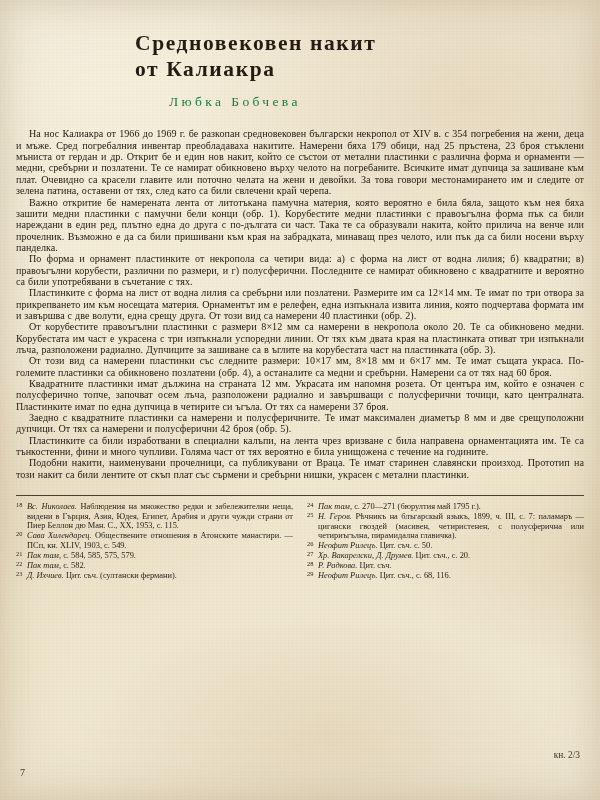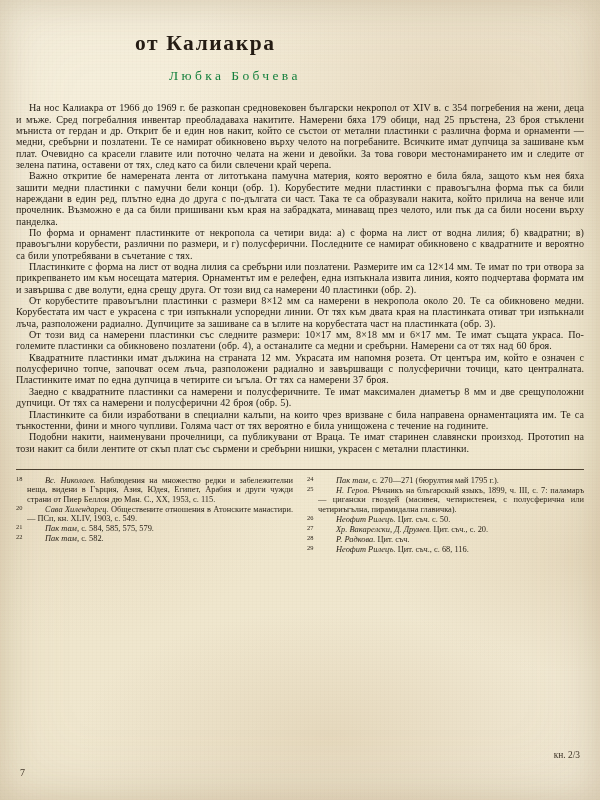--- a/index.html
+++ b/index.html
@@ -114,21 +114,21 @@
     position: relative;
   }
   .fn-num {
     position: absolute;
     left: 0;
     top: -2.1px;
     font-size: 6.4px;
     line-height: 9.5px;
     color: #241e16;
   }
-  .fn-item i { font-style: italic; margin-left: 18px; }
+  .fn-item i { font-style: italic; }
 
   
   .footer {
     position: absolute;
     left: 0;
     right: 0;
     bottom: 0;
     height: 58px;
   }
   .page-num {
@@ -150,46 +150,48 @@
 </head>
 <body>
 
 <div class="page"></div>
 <div class="grain"></div>
 
 <div class="content">
 
   <div class="title-block">
     <h1 class="doc-title">
+      <span>Средновековен накит</span>
       <span class="line2">от Калиакра</span>
     </h1>
     <div class="author">Любка Бобчева</div>
   </div>
 
   <div class="body-text">
       <p>На нос Калиакра от 1966 до 1969 г. бе разкопан средновековен български некропол от XIV в. с 354 погребения на жени, деца и мъже. Сред погребалния инвентар преобладаваха накитите. Намерени бяха 179 обици, над 25 пръстена, 23 броя стъклени мъниста от гердан и др. Открит бе и един нов накит, който се състои от метални пластинки с различна форма и орнаменти — медни, сребърни и позлатени. Те се намират обикновено върху челото на погребаните. Всичките имат дупчица за зашиване към плат. Очевидно са красели главите или поточно челата на жени и девойки. За това говори местонамирането им и следите от зелена патина, оставени от тях, след като са били свлечени край черепа.</p>
       <p>Важно откритие бе намерената лента от литотъкана памучна материя, която вероятно е била бяла, защото към нея бяха зашити медни пластинки с памучни бели конци (обр. 1). Корубестите медни пластинки с правоъгълна форма пък са били нареждани в един ред, плътно една до друга с по-дългата си част. Така те са образували накита, който прилича на венче или прочелник. Възможно е да са били пришивани към края на забрадката, минаващ през челото, или пък да са били носени върху панделка.</p>
       <p>По форма и орнамент пластинките от некропола са четири вида: а) с форма на лист от водна лилия; б) квадратни; в) правоъгълни корубести, различни по размери, и г) полусферични. Последните се намират обикновено с квадратните и вероятно са били употребявани в съчетание с тях.</p>
       <p>Пластинките с форма на лист от водна лилия са сребърни или позлатени. Размерите им са 12×14 мм. Те имат по три отвора за прикрепването им към носещата материя. Орнаментът им е релефен, една изпъкнала извита линия, която подчертава формата им и завършва с две волути, една срещу друга. От този вид са намерени 40 пластинки (обр. 2).</p>
       <p>От корубестите правоъгълни пластинки с размери 8×12 мм са намерени в некропола около 20. Те са обикновено медни. Корубестата им част е украсена с три изпъкнали успоредни линии. От тях към двата края на пластинката отиват три изпъкнали лъча, разположени радиално. Дупчиците за зашиване са в ъглите на корубестата част на пластинката (обр. 3).</p>
       <p>От този вид са намерени пластинки със следните размери: 10×17 мм, 8×18 мм и 6×17 мм. Те имат същата украса. По-големите пластинки са обикновено позлатени (обр. 4), а останалите са медни и сребърни. Намерени са от тях над 60 броя.</p>
       <p>Квадратните пластинки имат дължина на страната 12 мм. Украсата им напомня розета. От центъра им, който е означен с полусферично топче, започват осем лъча, разположени радиално и завършващи с полусферични точици, като централната. Пластинките имат по една дупчица в четирите си ъгъла. От тях са намерени 37 броя.</p>
       <p>Заедно с квадратните пластинки са намерени и полусферичните. Те имат максимален диаметър 8 мм и две срещуположни дупчици. От тях са намерени и полусферични 42 броя (обр. 5).</p>
-      <p>Пластинките са били изработвани в специални калъпи, на които чрез вризване с била направена орнаментацията им. Те са тънкостенни, фини и много чупливи. Голяма част от тях вероятно е била унищожена с течение на годините.</p>
+      <p>Пластинките са били изработвани в специални калъпи, на лента чрез вризване с била направена орнаментацията им. Те са тънкостенни, фини и много чупливи. Голяма част от тях вероятно е била унищожена с течение на годините.</p>
       <p>Подобни накити, наименувани прочелници, са публикувани от Враца. Те имат старинен славянски произход. Прототип на този накит са били лентите от скъп плат със сърмени и сребърни нишки, украсен с метални пластинки.</p>
     </div>
 
   <hr class="fn-rule">
 
   <div class="footnotes">
     <div class="fn-col">
         <p class="fn-item"><span class="fn-num">18</span><i>Вс. Николаев.</i><span> Наблюдения на множество редки и забележителни неща, видени в Гърция, Азия, Юдея, Египет, Арабия и други чужди страни от Пиер Беллон дю Ман. С., XX, 1953, с. 115.</span></p>
         <p class="fn-item"><span class="fn-num">20</span><i>Сава Хилендарец.</i><span> Обществените отношения в Атонските манастири. — ПСп, кн. XLIV, 1903, с. 549.</span></p>
         <p class="fn-item"><span class="fn-num">21</span><i>Пак там,</i><span> с. 584, 585, 575, 579.</span></p>
         <p class="fn-item"><span class="fn-num">22</span><i>Пак там,</i><span> с. 582.</span></p>
+        <p class="fn-item"><span class="fn-num">23</span><i>Д. Ихчиев.</i><span> Цит. съч. (султански фермани).</span></p>
       </div>
     <div class="fn-col">
         <p class="fn-item"><span class="fn-num">24</span><i>Пак там,</i><span> с. 270—271 (бюрултия май 1795 г.).</span></p>
         <p class="fn-item"><span class="fn-num">25</span><i>Н. Геров.</i><span> Рѣчникъ на блъгарскый языкъ, 1899, ч. III, с. 7: паламаръ — цигански гвоздей (масивен, четиристенен, с полусферична или четириъгълна, пирамидална главичка).</span></p>
         <p class="fn-item"><span class="fn-num">26</span><i>Неофит Рилецъ.</i><span> Цит. съч. с. 50.</span></p>
         <p class="fn-item"><span class="fn-num">27</span><i>Хр. Вакарелски, Д. Друмев.</i><span> Цит. съч., с. 20.</span></p>
         <p class="fn-item"><span class="fn-num">28</span><i>Р. Радкова.</i><span> Цит. съч.</span></p>
         <p class="fn-item"><span class="fn-num">29</span><i>Неофит Рилецъ.</i><span> Цит. съч., с. 68, 116.</span></p>
       </div>
   </div>

